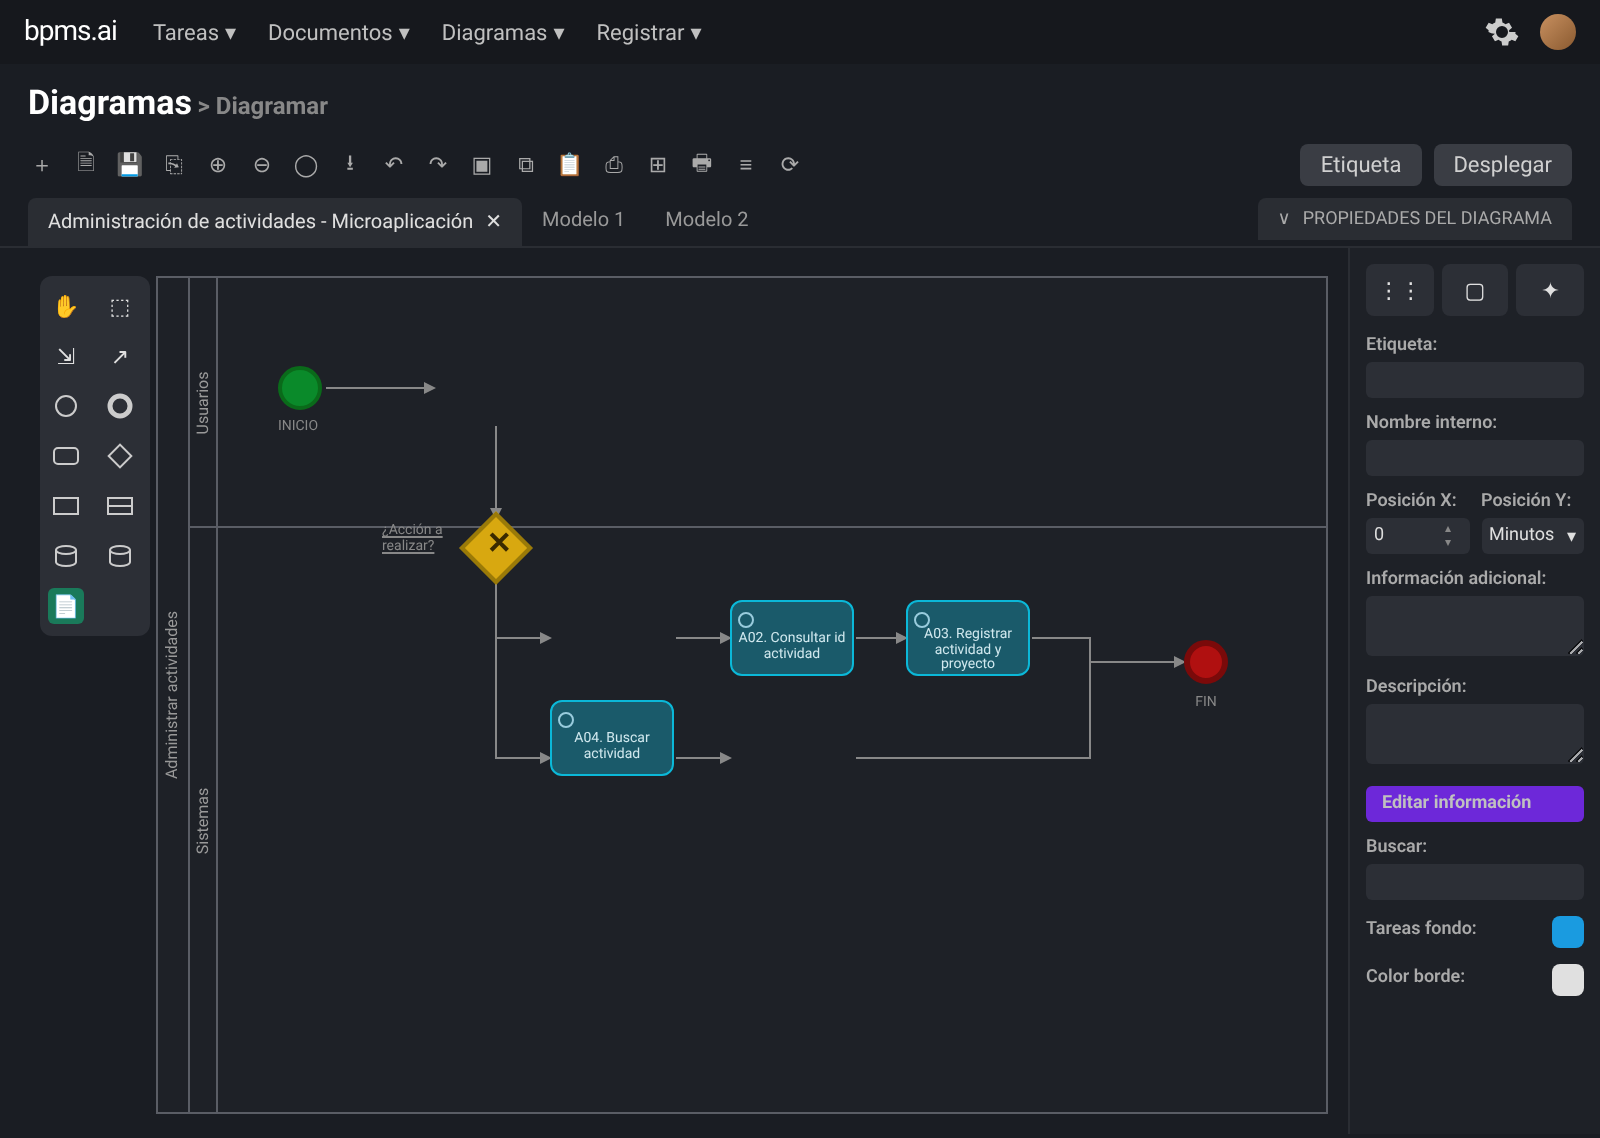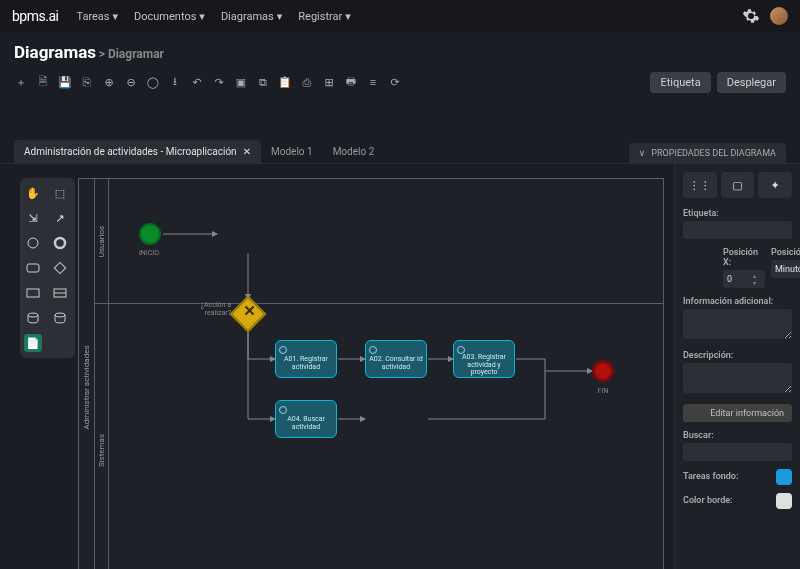--- a/index.html
+++ b/index.html
@@ -17,21 +17,21 @@
     .header { padding:10px 14px 4px; }
     .page-title { font-size:17px; font-weight:700; color:#fff; }
     .crumb { font-size:12px; color:#888; font-weight:700; }
 
     .toolbar { display:flex; align-items:center; justify-content:space-between; padding:6px 14px; }
     .tool-icons { display:flex; gap:8px; }
     .tool-icons span { width:14px; height:14px; display:inline-flex; align-items:center; justify-content:center; color:#aaa; cursor:pointer; }
     .action-btns { display:flex; gap:6px; }
     .btn { background:#3a3d44; border:none; color:#d0d0d0; padding:4px 10px; border-radius:4px; font-size:11px; cursor:pointer; }
 
-    .tabs-row { display:flex; align-items:flex-end; padding:0 14px; gap:0; border-bottom:1px solid #2a2d33;margin-top:41px; }
+    .tabs-row { display:flex; align-items:flex-start; padding:0 14px; gap:0; border-bottom:1px solid #2a2d33; }
     .tab { padding:6px 10px; font-size:10px; color:#999; cursor:pointer; border-radius:4px 4px 0 0; display:flex; align-items:center; gap:6px; }
     .tab.active { background:#2a2d33; color:#e0e0e0; }
     .spacer { flex:1; }
     .props-header { background:#2a2d33; padding:5px 10px; font-size:9px; color:#aaa; display:flex; align-items:center; gap:6px; cursor:pointer; border-radius:4px 4px 0 0; }
 
     .main { display:flex; height:calc(569px - 32px - 38px - 30px - 26px); }
     .canvas-area { flex:1; position:relative; padding:10px 14px; }
     .palette { position:absolute; left:20px; top:14px; background:#2c2f36; border-radius:6px; padding:6px 4px; display:grid; grid-template-columns:20px 20px; gap:7px; z-index:10; }
     .palette-item { width:18px; height:18px; display:flex; align-items:center; justify-content:center; cursor:pointer; }
 
@@ -46,38 +46,38 @@
 
     .start-ev { position:absolute; width:22px; height:22px; border-radius:50%; background:#0a8a2a; border:2px solid #0a6a1a; }
     .end-ev { position:absolute; width:22px; height:22px; border-radius:50%; background:#b01010; border:3px solid #7a0a0a; }
     .ev-lbl { position:absolute; font-size:7px; color:#888; text-align:center; }
     .task { position:absolute; width:62px; height:38px; background:#1a5a6a; border:1px solid #0bb8d8; border-radius:6px; padding:3px; display:flex; flex-direction:column; }
     .task-icon-row { height:10px; }
     .task-icon { width:8px; height:8px; border:1px solid #9cd; border-radius:50%; display:inline-block; }
     .task-txt { font-size:7px; color:#d0e8ee; text-align:center; flex:1; display:flex; align-items:center; justify-content:center; line-height:1.1; }
     .gateway { position:absolute; width:26px; height:26px; background:#d8a810; border:2px solid #9a7a08; transform:rotate(45deg); }
     .gateway-x { position:absolute; transform:rotate(-45deg); left:4px; top:-1px; font-size:15px; font-weight:800; color:#3a2a00; }
-    .gw-lbl { position:absolute; font-size:7px; color:#888; text-align:right; width:40px; }
+    .gw-lbl { position:absolute; font-size:7px; color:#888; text-align:left; width:40px;text-decoration:underline; }
 
     svg.edges { position:absolute; left:16px; right:0; top:0; bottom:0; width:calc(100% - 16px); height:100%; pointer-events:none; }
 
     .props-panel { width:126px; background:#1e2127; padding:8px 8px; overflow-y:auto; border-left:1px solid #2a2d33; }
     .prop-mode { display:flex; gap:4px; margin-bottom:10px; }
     .mode-btn { flex:1; height:26px; background:#2c2f36; border-radius:4px; display:flex; align-items:center; justify-content:center; cursor:pointer; }
     .prop-field { margin-bottom:8px; }
     .prop-label { font-size:9px; color:#aaa; font-weight:600; margin-bottom:3px; display:block; }
     .prop-input { width:100%; background:#2c2f36; border:none; height:18px; border-radius:3px; color:#ddd; padding:0 4px; font-size:9px; }
     .prop-textarea { width:100%; background:#2c2f36; border:none; height:30px; border-radius:3px; }
-    .pos-row { display:flex; gap:6px;margin-left:40px; }
+    .pos-row { display:flex; gap:6px; }
     .pos-row > div { flex:1; }
     .stepper { display:flex; background:#2c2f36; border-radius:3px; height:18px; align-items:center; }
     .stepper input { flex:1; background:none; border:none; color:#ddd; padding:0 4px; font-size:9px; width:30px; }
     .stepper-arrows { width:12px; display:flex; flex-direction:column; font-size:6px; color:#888; line-height:7px; cursor:pointer; }
     .select { display:flex; background:#2c2f36; border-radius:3px; height:18px; align-items:center; padding:0 4px; justify-content:space-between; font-size:9px; cursor:pointer; }
-    .edit-btn { background:#404040; border:none; color:#c0c0c0; padding:4px 8px; border-radius:3px; font-size:9px; cursor:pointer; width:100%; text-align:right; }
+    .edit-btn { background:#6d28d9; border:none; color:#c0c0c0; padding:4px 8px; border-radius:3px; font-size:9px; cursor:pointer; width:100%; text-align:left;font-weight:bold; }
     .swatch { width:16px; height:16px; border-radius:4px; cursor:pointer; }
     .swatch-row { display:flex; justify-content:space-between; align-items:center; }
   </style>
 </head>
 <body>
 
 <div class="topbar">
   <div class="topbar-left">
     <div class="brand">bpms.ai</div>
     <div class="menu">
@@ -240,51 +240,51 @@
 
       <div class="start-ev" style="left:60px;top:44px"></div>
       <div class="ev-lbl" style="left:55px;top:70px;width:30px">INICIO</div>
 
 
       <div class="gateway" style="left:156px;top:122px">
           <span class="gateway-x">✕</span>
         </div>
       <div class="gw-lbl" style="left:112px;top:122px">¿Acción a realizar?</div>
 
-      <div class="task" style="left:196px;top:161px">
-        <div class="task-icon-row"><span class="task-icon"></span></div>
-        <div class="task-txt">A01. Registrar actividad</div>
-      </div>
       <div class="task" style="left:286px;top:161px">
         <div class="task-icon-row"><span class="task-icon"></span></div>
         <div class="task-txt">A02. Consultar id actividad</div>
       </div>
       <div class="task" style="left:374px;top:161px">
         <div class="task-icon-row"><span class="task-icon"></span></div>
         <div class="task-txt">A03. Registrar actividad y proyecto</div>
       </div>
-      <div class="task" style="left:196px;top:221px">
+      <div class="task" style="left:196px;top:211px">
         <div class="task-icon-row"><span class="task-icon"></span></div>
         <div class="task-txt">A04. Buscar actividad</div>
       </div>
 
       <div class="end-ev" style="left:513px;top:181px"></div>
       <div class="ev-lbl" style="left:513px;top:208px;width:22px">FIN</div>
     </div>
   </div>
 
   <div class="props-panel">
     <div class="prop-mode">
       <div class="mode-btn">⋮⋮</div>
       <div class="mode-btn">▢</div>
       <div class="mode-btn">✦</div>
     </div>
 
     <div class="prop-field">
       <label class="prop-label">Etiqueta:</label>
+      <input class="prop-input" value="" style="">
+    </div>
+    <div class="prop-field">
+      <label class="prop-label">Nombre interno:</label>
       <input class="prop-input" value="" style="">
     </div>
     <div class="prop-field">
       <div class="pos-row">
         <div>
           <label class="prop-label">Posición X:</label>
           <div class="stepper">
             <input value="0" style="">
             <div class="stepper-arrows">
                 <span>▴</span>

